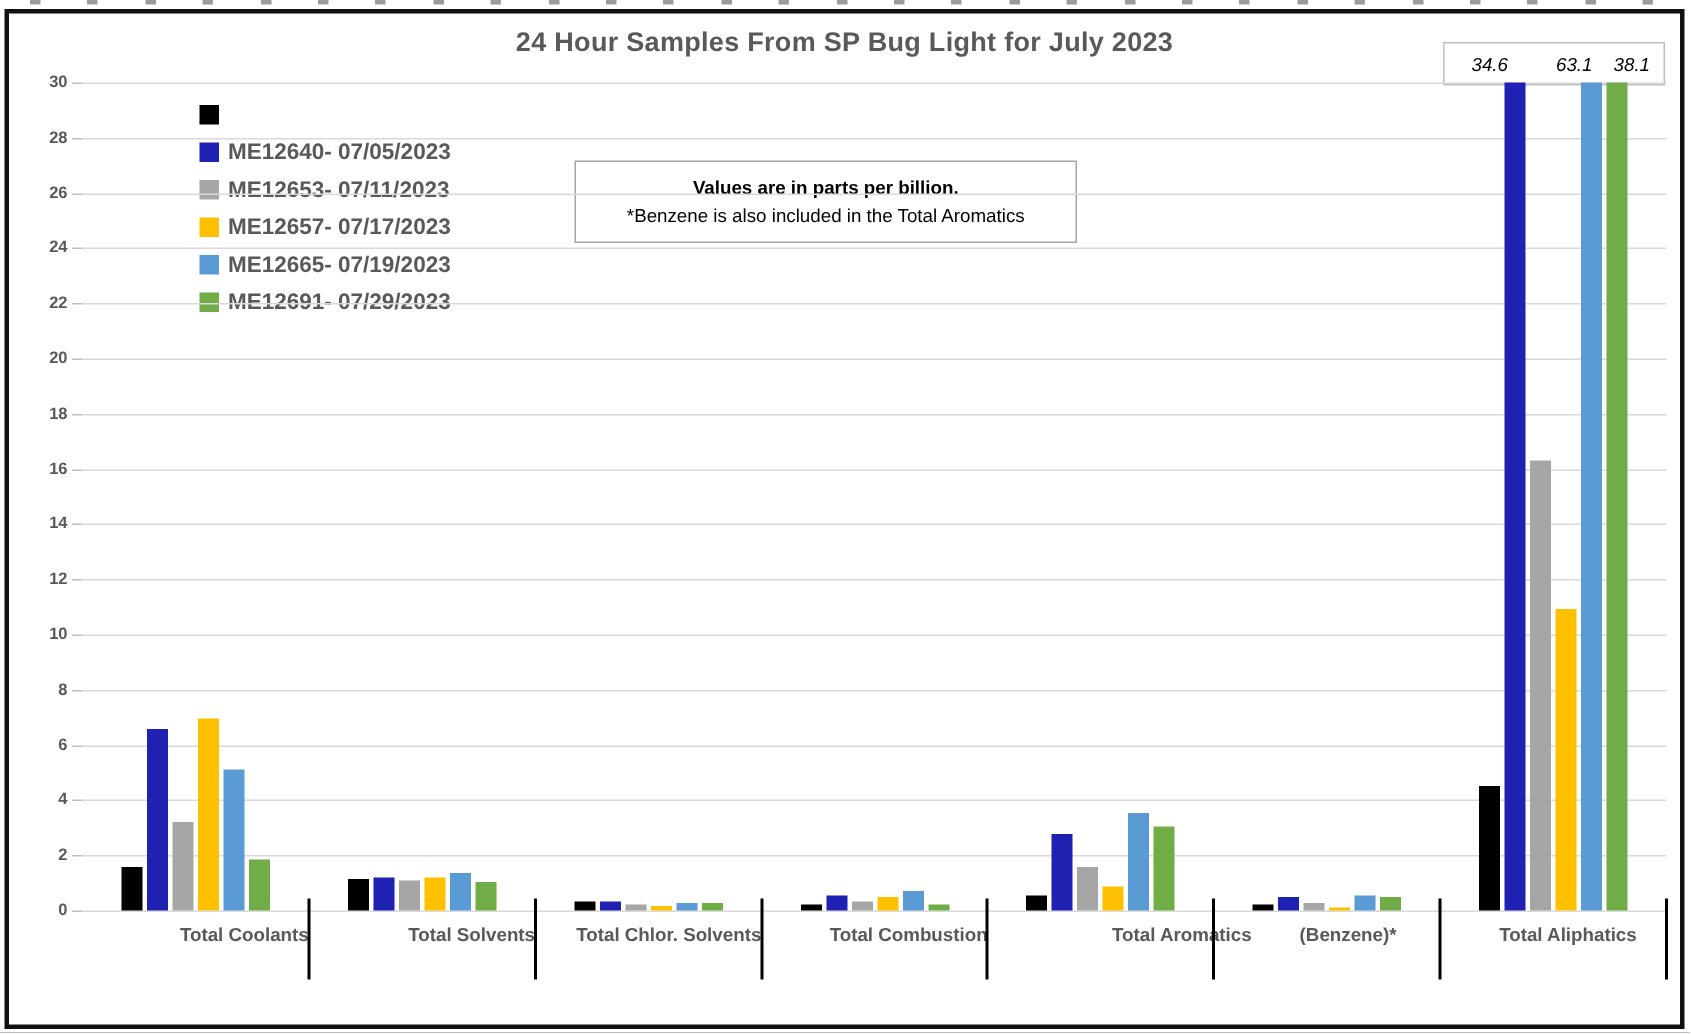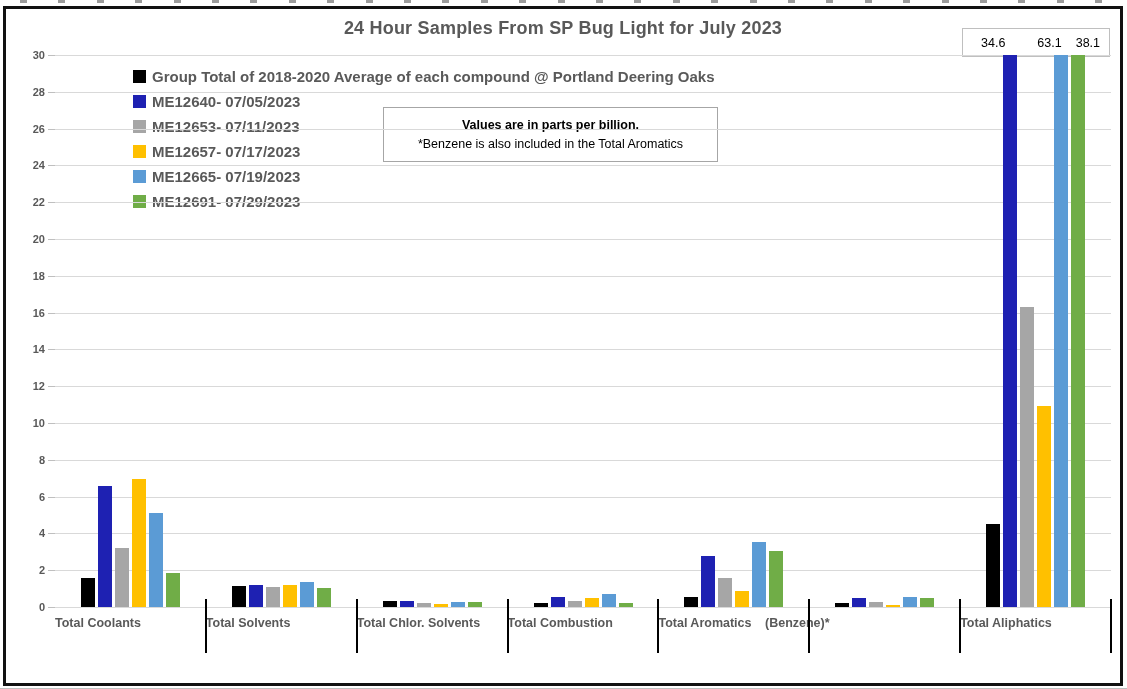--- a/index.html
+++ b/index.html
@@ -22,21 +22,21 @@
   }
   .plot{position:absolute;left:0;top:0;width:100%;height:100%;}
   .gridline{position:absolute;height:1px;background:#d9d9d9;}
   .y-tick{position:absolute;width:7px;height:1px;background:#bfbfbf;}
   .y-label{
     position:absolute;width:34px;text-align:right;
     font-size:11px;font-weight:bold;color:#595959;
   }
   .bar{position:absolute;}
   .cat-label{
-    position:absolute;text-align:left;font-size:12.5px;font-weight:bold;color:#595959;
+    position:absolute;text-align:right;font-size:12.5px;font-weight:bold;color:#595959;
   }
   .cat-sep{position:absolute;width:2px;background:#000000;}
 
   .legend{
     position:absolute;left:127px;top:57px;display:flex;flex-direction:column;row-gap:5px;
   }
   .legend-item{display:flex;align-items:center;height:20px;}
   .legend-swatch{width:13px;height:13px;margin-right:6px;flex:0 0 auto;}
   .legend-label{font-size:15px;font-weight:bold;color:#595959;white-space:nowrap;}
 
@@ -47,21 +47,21 @@
   }
   .note-line1{font-size:12.5px;font-weight:bold;color:#000000;line-height:19px;}
   .note-line2{font-size:12.5px;color:#000000;line-height:19px;}
 
   .overflow-box{
     position:absolute;left:956px;top:19px;width:146px;height:27px;
     border:1px solid #bfbfbf;background:#ffffff;
     display:flex;align-items:center;
     font-size:12.5px;color:#000000;
   }
-  .overflow-box span{display:inline-block;}
+  .overflow-box span{display:inline-block;font-style:italic;}
   .overflow-box span:nth-child(1){margin-left:18px;}
   .overflow-box span:nth-child(2){margin-left:32px;}
   .overflow-box span:nth-child(3){margin-left:14px;}
 </style>
 </head>
 <body>
 
 <div id="app">
   <div class="top-ticks">
       <span style="left: 20px;"></span>
@@ -94,21 +94,20 @@
       <span style="left: 1056.8px;"></span>
       <span style="left: 1095.2px;"></span>
     </div>
 
   <div class="chart-frame">
     <div class="chart-title">24 Hour Samples From SP Bug Light for July 2023</div>
 
     <div class="legend" id="legend">
         <div class="legend-item">
           <div class="legend-swatch" style="background: rgb(0, 0, 0);"></div>
-          <div class="legend-label">Group Total of 2018-2020 Average of each compound @ Portland Deering Oaks</div>
         </div>
         <div class="legend-item">
           <div class="legend-swatch" style="background: rgb(30, 33, 178);"></div>
           <div class="legend-label">ME12640- 07/05/2023</div>
         </div>
         <div class="legend-item">
           <div class="legend-swatch" style="background: rgb(166, 166, 166);"></div>
           <div class="legend-label">ME12653- 07/11/2023</div>
         </div>
         <div class="legend-item">

